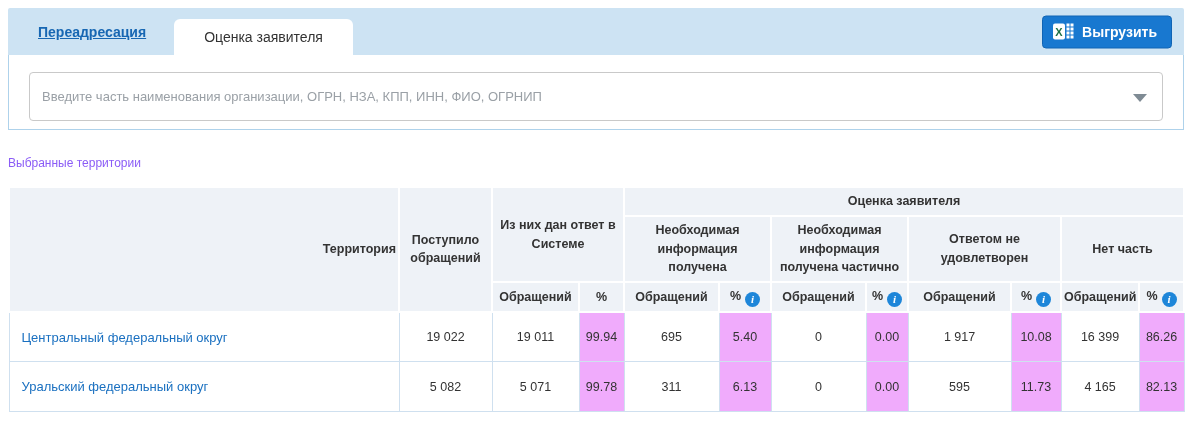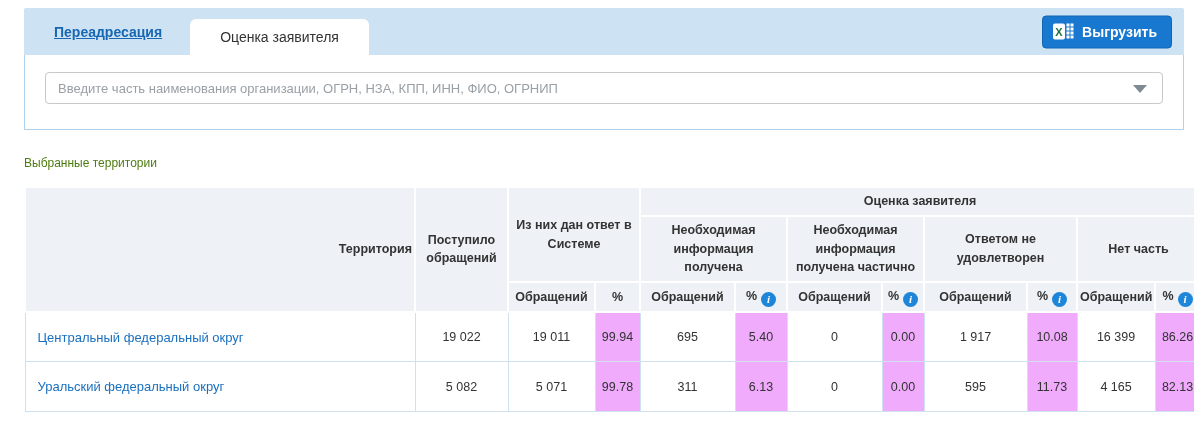--- a/index.html
+++ b/index.html
@@ -1,34 +1,34 @@
 <!DOCTYPE html>
 <html><head>
 <meta charset="utf-8">
 <style>
   * { box-sizing: border-box; margin: 0; padding: 0; }
   html, body { width: 1194px; height: 448px; background: #fff; font-family: "Liberation Sans", sans-serif; }
-  .page { padding: 8px 10px 0 24px; }
+  .page { padding: 8px 10px 0 8px; }
 
   
   .tabbar { position: relative; height: 47px; background: #cde3f3; border-radius: 2px 2px 0 0; display: flex; align-items: stretch; }
   .tab-link { align-self: center; margin-left: 30px; color: #1767b3; font-size: 14px; font-weight: 700; text-decoration: underline; cursor: pointer; white-space: nowrap; }
   .tab-active { margin-left: 28px; margin-top: 11px; background: #fff; border-radius: 6px 6px 0 0; padding: 0 30px; display: flex; align-items: center; font-size: 14px; color: #333; white-space: nowrap; }
   .export-btn { position: absolute; right: 12px; top: 50%; transform: translateY(-50%); display: inline-flex; align-items: center; gap: 8px; background: #1878d0; color: #fff; border: 1px solid #1064b4; border-radius: 4px; height: 33px; padding: 0 14px 0 10px; font-size: 14px; font-weight: 700; font-family: "Liberation Sans", sans-serif; cursor: pointer; }
   .excel-icon { display: inline-flex; }
 
   
   .filter-panel { background: #fff; border: 1px solid #aed2eb; border-top: none; padding: 17px 20px; height: 75px; }
   .select-wrap { position: relative; }
-  .select-wrap input { width: 100%; height: 32px; border: 1px solid #c9c9c9; border-radius: 4px; padding: 0 44px 0 12px; font-size: 13px; color: #555; font-family: "Liberation Sans", sans-serif; outline: none; }
+  .select-wrap input { width: 100%; height: 49px; border: 1px solid #c9c9c9; border-radius: 4px; padding: 0 44px 0 12px; font-size: 13px; color: #555; font-family: "Liberation Sans", sans-serif; outline: none; }
   .select-wrap input::placeholder { color: #9aa0a6; }
   .caret { position: absolute; right: 16px; top: 50%; margin-top: -3px; width: 0; height: 0; border-left: 7px solid transparent; border-right: 7px solid transparent; border-top: 8px solid #7f8b94; cursor: pointer; }
 
   
-  .territories-label { margin: 26px 0 16px 0; font-size: 12px; color: #4d7c0f; }
+  .territories-label { margin: 26px 0 16px 0; font-size: 12px; color: #8b5cf6; }
 
   
   table { width: 1175px; border-collapse: collapse; table-layout: fixed; border: 1px solid #d6e2ee; }
   th { background: #eef2f7; border: 2px solid #fff; font-size: 12.5px; font-weight: 700; color: #333; text-align: center; vertical-align: middle; padding: 4px 2px; line-height: 1.5; }
   th.terr { text-align: right; padding-left: 12px; }
   td { background: #fff; border: 1px solid #cfe0ef; font-size: 12.5px; color: #333; text-align: center; vertical-align: middle; height: 50px; padding: 2px 2px; }
   td.terr { text-align: left; padding-left: 12px; }
   td.pct { background: #f0abfc; }
   td.terr a { color: #1a70c0; text-decoration: none; cursor: pointer; font-size: 13px; }
   .info-icon { display: inline-flex; align-items: center; justify-content: center; width: 15px; height: 15px; border-radius: 50%; background: #1e86d9; color: #fff; font-family: "Liberation Serif", serif; font-style: italic; font-weight: 700; font-size: 11px; margin-left: 4px; vertical-align: -3px; cursor: pointer; }

